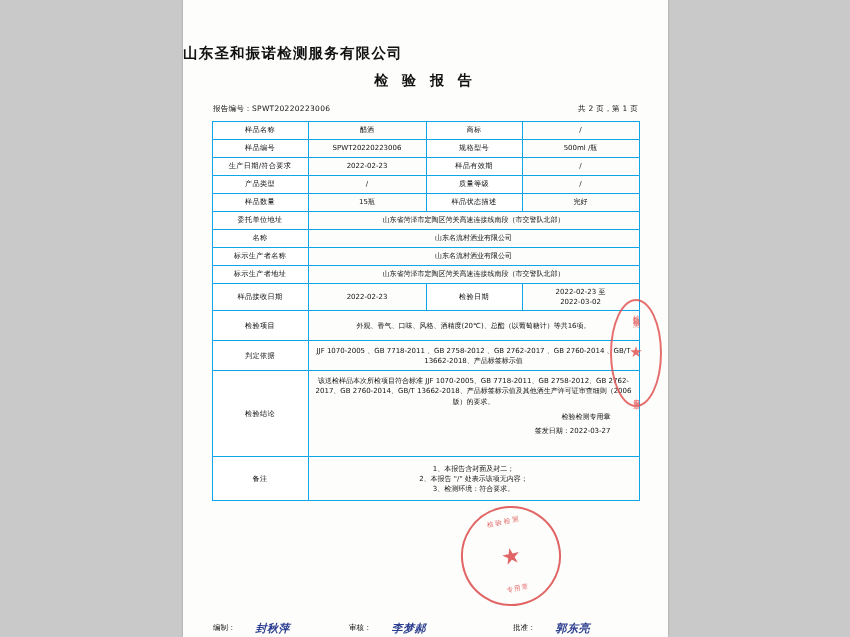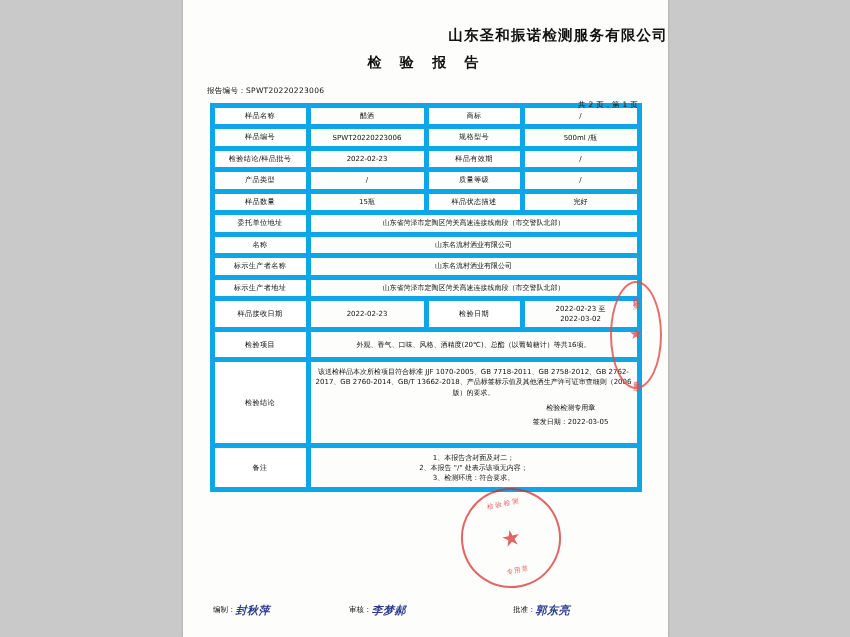--- a/index.html
+++ b/index.html
@@ -16,57 +16,57 @@
     background:#fdfdfb;
     box-shadow:0 0 2px rgba(0,0,0,.25);
     overflow:hidden;
   }
   .doc{
     position:relative;
     width:100%;height:100%;
     padding:0;
   }
   .title1{
-    text-align:right;
+    text-align:left;
     font-family:"DejaVu Serif","Liberation Serif",serif;
     font-size:14.5px;
     font-weight:bold;
     letter-spacing:1.2px;
     color:#111;
-    margin-top:26px;
+    margin-top:44px;
   }
   .title2{
     text-align:center;
-    font-family:Liberation Mono, monospace;
+    font-family:Liberation Sans, sans-serif;
     font-size:14px;
     font-weight:bold;
     letter-spacing:5px;
     color:#111;
     margin-top:9px;
   }
   .metarow{
     margin-top:14px;
     padding:0 30px;
     font-size:7.5px;
     color:#111;
     position:relative;
     height:11px;
   }
-  .metarow .rep{position:absolute;left:24px;top:0;letter-spacing:.3px;}
-  .metarow .pg{position:absolute;right:30px;top:14px;letter-spacing:.3px;margin-left:44px;}
+  .metarow .rep{position:absolute;left:30px;top:0;letter-spacing:.3px;}
+  .metarow .pg{position:absolute;right:30px;top:0;letter-spacing:.3px;margin-left:44px;}
   table.main{
     margin:6px auto 0 auto;
     border-collapse:collapse;
     width:427px;
     table-layout:fixed;
     font-size:7.2px;
     color:#111;
   }
   table.main td{
-    border:5px solid #0ea5e9;
+    border:1px solid #0ea5e9;
     padding:3px 2px;
     text-align:center;
     vertical-align:middle;
     line-height:1.45;
     font-family:"DejaVu Sans","Liberation Sans",sans-serif;
   }
   td.lbl{
     background:#fff;
     font-size:7.2px;
     letter-spacing:.3px;
@@ -86,21 +86,21 @@
   .sign-row .cell{
     position:absolute;
     white-space:nowrap;
   }
   .sig{
     font-family:"DejaVu Serif","Liberation Serif",serif;
     color:#2a3c8f;
     font-size:11px;
     font-style:italic;
     font-weight:bold;
-    margin-left:0;
+    margin-left:20px;
     letter-spacing:.5px;
     position:relative;
     top:2px;
   }
   
   .stamp-round{
     position:absolute;
     width:96px;height:96px;
     border:2.5px solid #d62b2b;
     border-radius:50%;
@@ -144,21 +144,21 @@
   .stamp-oval .v2{
     position:absolute;bottom:6px;left:50%;transform:translateX(-50%);
     writing-mode:vertical-rl;font-size:7px;letter-spacing:2px;
   }
   .cert-block{
     position:absolute;
     right:28px;
     font-size:7px;
     color:#111;
     line-height:1.9;
-    text-align:center;
+    text-align:right;
   }
 </style>
 </head>
 <body>
 
 <div class="page">
   <div class="doc">
 
     <div class="title1">山东圣和振诺检测服务有限公司</div>
     <div class="title2">检 验 报 告</div>
@@ -182,21 +182,21 @@
           <td class="lbl">商标</td>
           <td class="val">/</td>
         </tr>
         <tr class="h20">
           <td class="lbl">样品编号</td>
           <td class="val">SPWT20220223006</td>
           <td class="lbl">规格型号</td>
           <td class="val">500ml /瓶</td>
         </tr>
         <tr class="h20">
-          <td class="lbl">检验结论/样品批号</td>
+          <td class="lbl">生产日期/符合要求</td>
           <td class="val">2022-02-23</td>
           <td class="lbl">样品有效期</td>
           <td class="val">/</td>
         </tr>
         <tr class="h20">
           <td class="lbl">产品类型</td>
           <td class="val">/</td>
           <td class="lbl">质量等级</td>
           <td class="val">/</td>
         </tr>
@@ -230,28 +230,32 @@
           <td class="lbl">检验日期</td>
           <td class="val" style="white-space:pre-line">2022-02-23 至
 2022-03-02</td>
         </tr>
 
         <tr style="height:30px">
           <td class="lbl">检验项目</td>
           <td class="valL" colspan="3">外观、香气、口味、风格、酒精度(20℃)、总酯（以葡萄糖计）等共16项。</td>
         </tr>
 
+        <tr style="height:30px">
+          <td class="lbl">判定依据</td>
+          <td class="valL" colspan="3">JJF 1070-2005 、GB 7718-2011 、GB 2758-2012 、GB 2762-2017 、GB 2760-2014 、GB/T 13662-2018、产品标签标示值</td>
+        </tr>
 
         <tr style="height:86px">
           <td class="lbl">检验结论</td>
           <td class="valL" colspan="3" style="vertical-align:top;padding-top:5px;position:relative">
             <div>该送检样品本次所检项目符合标准 JJF 1070-2005、GB 7718-2011、GB 2758-2012、GB 2762-2017、GB 2760-2014、GB/T 13662-2018、产品标签标示值及其他酒生产许可证审查细则（2006版）的要求。</div>
             <div class="cert-block" style="top:40px">
               <div>检验检测专用章</div>
-              <div>签发日期：2022-03-05</div>
+              <div>签发日期：2022-03-27</div>
             </div>
           </td>
         </tr>
 
         <tr style="height:44px">
           <td class="lbl">备注</td>
           <td class="valL" colspan="3" style="vertical-align:middle;white-space:pre-line">1、本报告含封面及封二；
 2、本报告 "/" 处表示该项无内容；
 3、检测环境：符合要求。</td>
         </tr>

